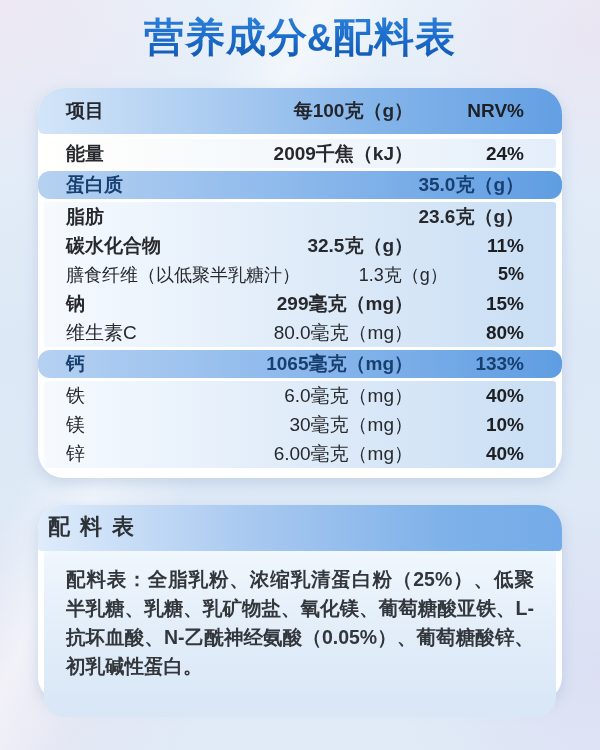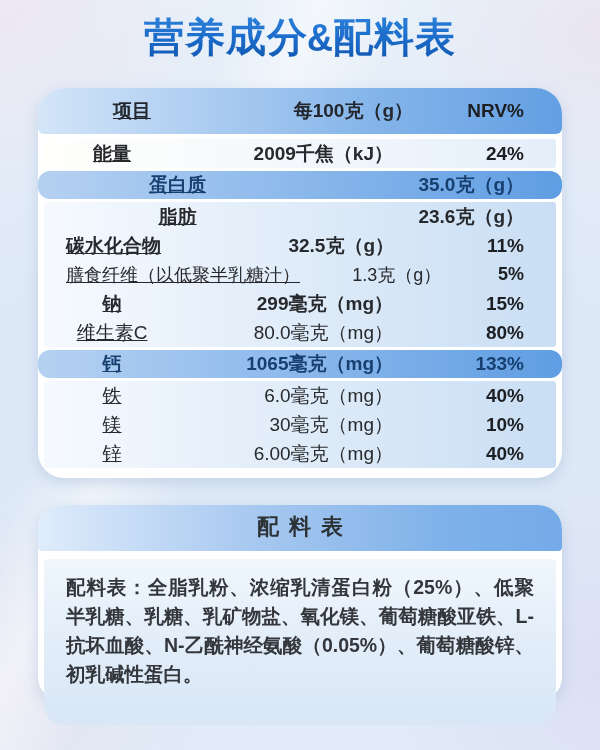--- a/index.html
+++ b/index.html
@@ -41,42 +41,42 @@
     display:flex;align-items:center;height:46px;
     margin:-6px -6px 5px -6px;
     border-radius:26px 26px 6px 6px;
     background:linear-gradient(90deg,#d3e5f8 0%,#9dc3ee 45%,#86b6ea 62%,#639fe3 100%);
     padding-left:28px;padding-right:38px;box-sizing:border-box;
     font-size:19px;font-weight:bold;color:#23272d;
   }
   .row{
     display:flex;align-items:center;height:29px;
     padding-left:22px;padding-right:32px;box-sizing:border-box;
-    font-size:19px;color:#27292c;gap:20px;
+    font-size:19px;color:#27292c;
   }
   .block{border-radius:3px;background:linear-gradient(90deg,#f6faff 0%,#ddeaf8 55%,#c9def4 100%);}
   .block.first{background:linear-gradient(90deg,#fffffc 0%,#f2f7fc 55%,#e4eefa 100%);}
   .row.hl{
     height:28px;margin:3px -6px;padding-left:28px;padding-right:38px;
     background:linear-gradient(90deg,#b5d1f1 0%,#8db9ec 48%,#5f9de2 100%);
     color:#173f70;font-weight:bold;border-radius:12px;
   }
   .row.b .col-name,.row.b .col-val{font-weight:bold;}
   .row.small{font-size:18px;}
-  .col-name{flex:1;text-align:center;white-space:nowrap;text-decoration:underline;}
+  .col-name{flex:1;text-align:left;white-space:nowrap;}
   .col-val{width:215px;text-align:right;white-space:nowrap;}
   .col-nrv{width:111px;text-align:right;font-weight:bold;white-space:nowrap;color:#1d1f22;}
   .row.hl .col-nrv{color:#173f70;}
 
   
   .ing-head{
-    height:46px;line-height:44px;margin:-6px -6px 8px -6px;
+    height:46px;line-height:44px;margin:-6px -6px 0 -6px;
     border-radius:24px 24px 4px 4px;
     background:linear-gradient(90deg,#dfecfb 0%,#a9c9f0 40%,#7eb1e9 78%,#74abe8 100%);
-    text-align:center;font-size:22px;font-weight:bold;color:#2d3237;letter-spacing:10px;
+    font-size:22px;font-weight:bold;color:#2d3237;letter-spacing:10px;
     text-indent:10px;
   }
   .ing-body{
     height:138px;margin-top:0;border-radius:4px 4px 20px 20px;
     background:linear-gradient(180deg,#f0f7fd 0%,#e2edf9 50%,#d8e6f6 100%);
     padding:14px 22px;box-sizing:content-box;
     font-size:19.5px;line-height:29px;color:#33373c;
     overflow:hidden;text-align:justify;font-weight:bold;
   }
 </style>

